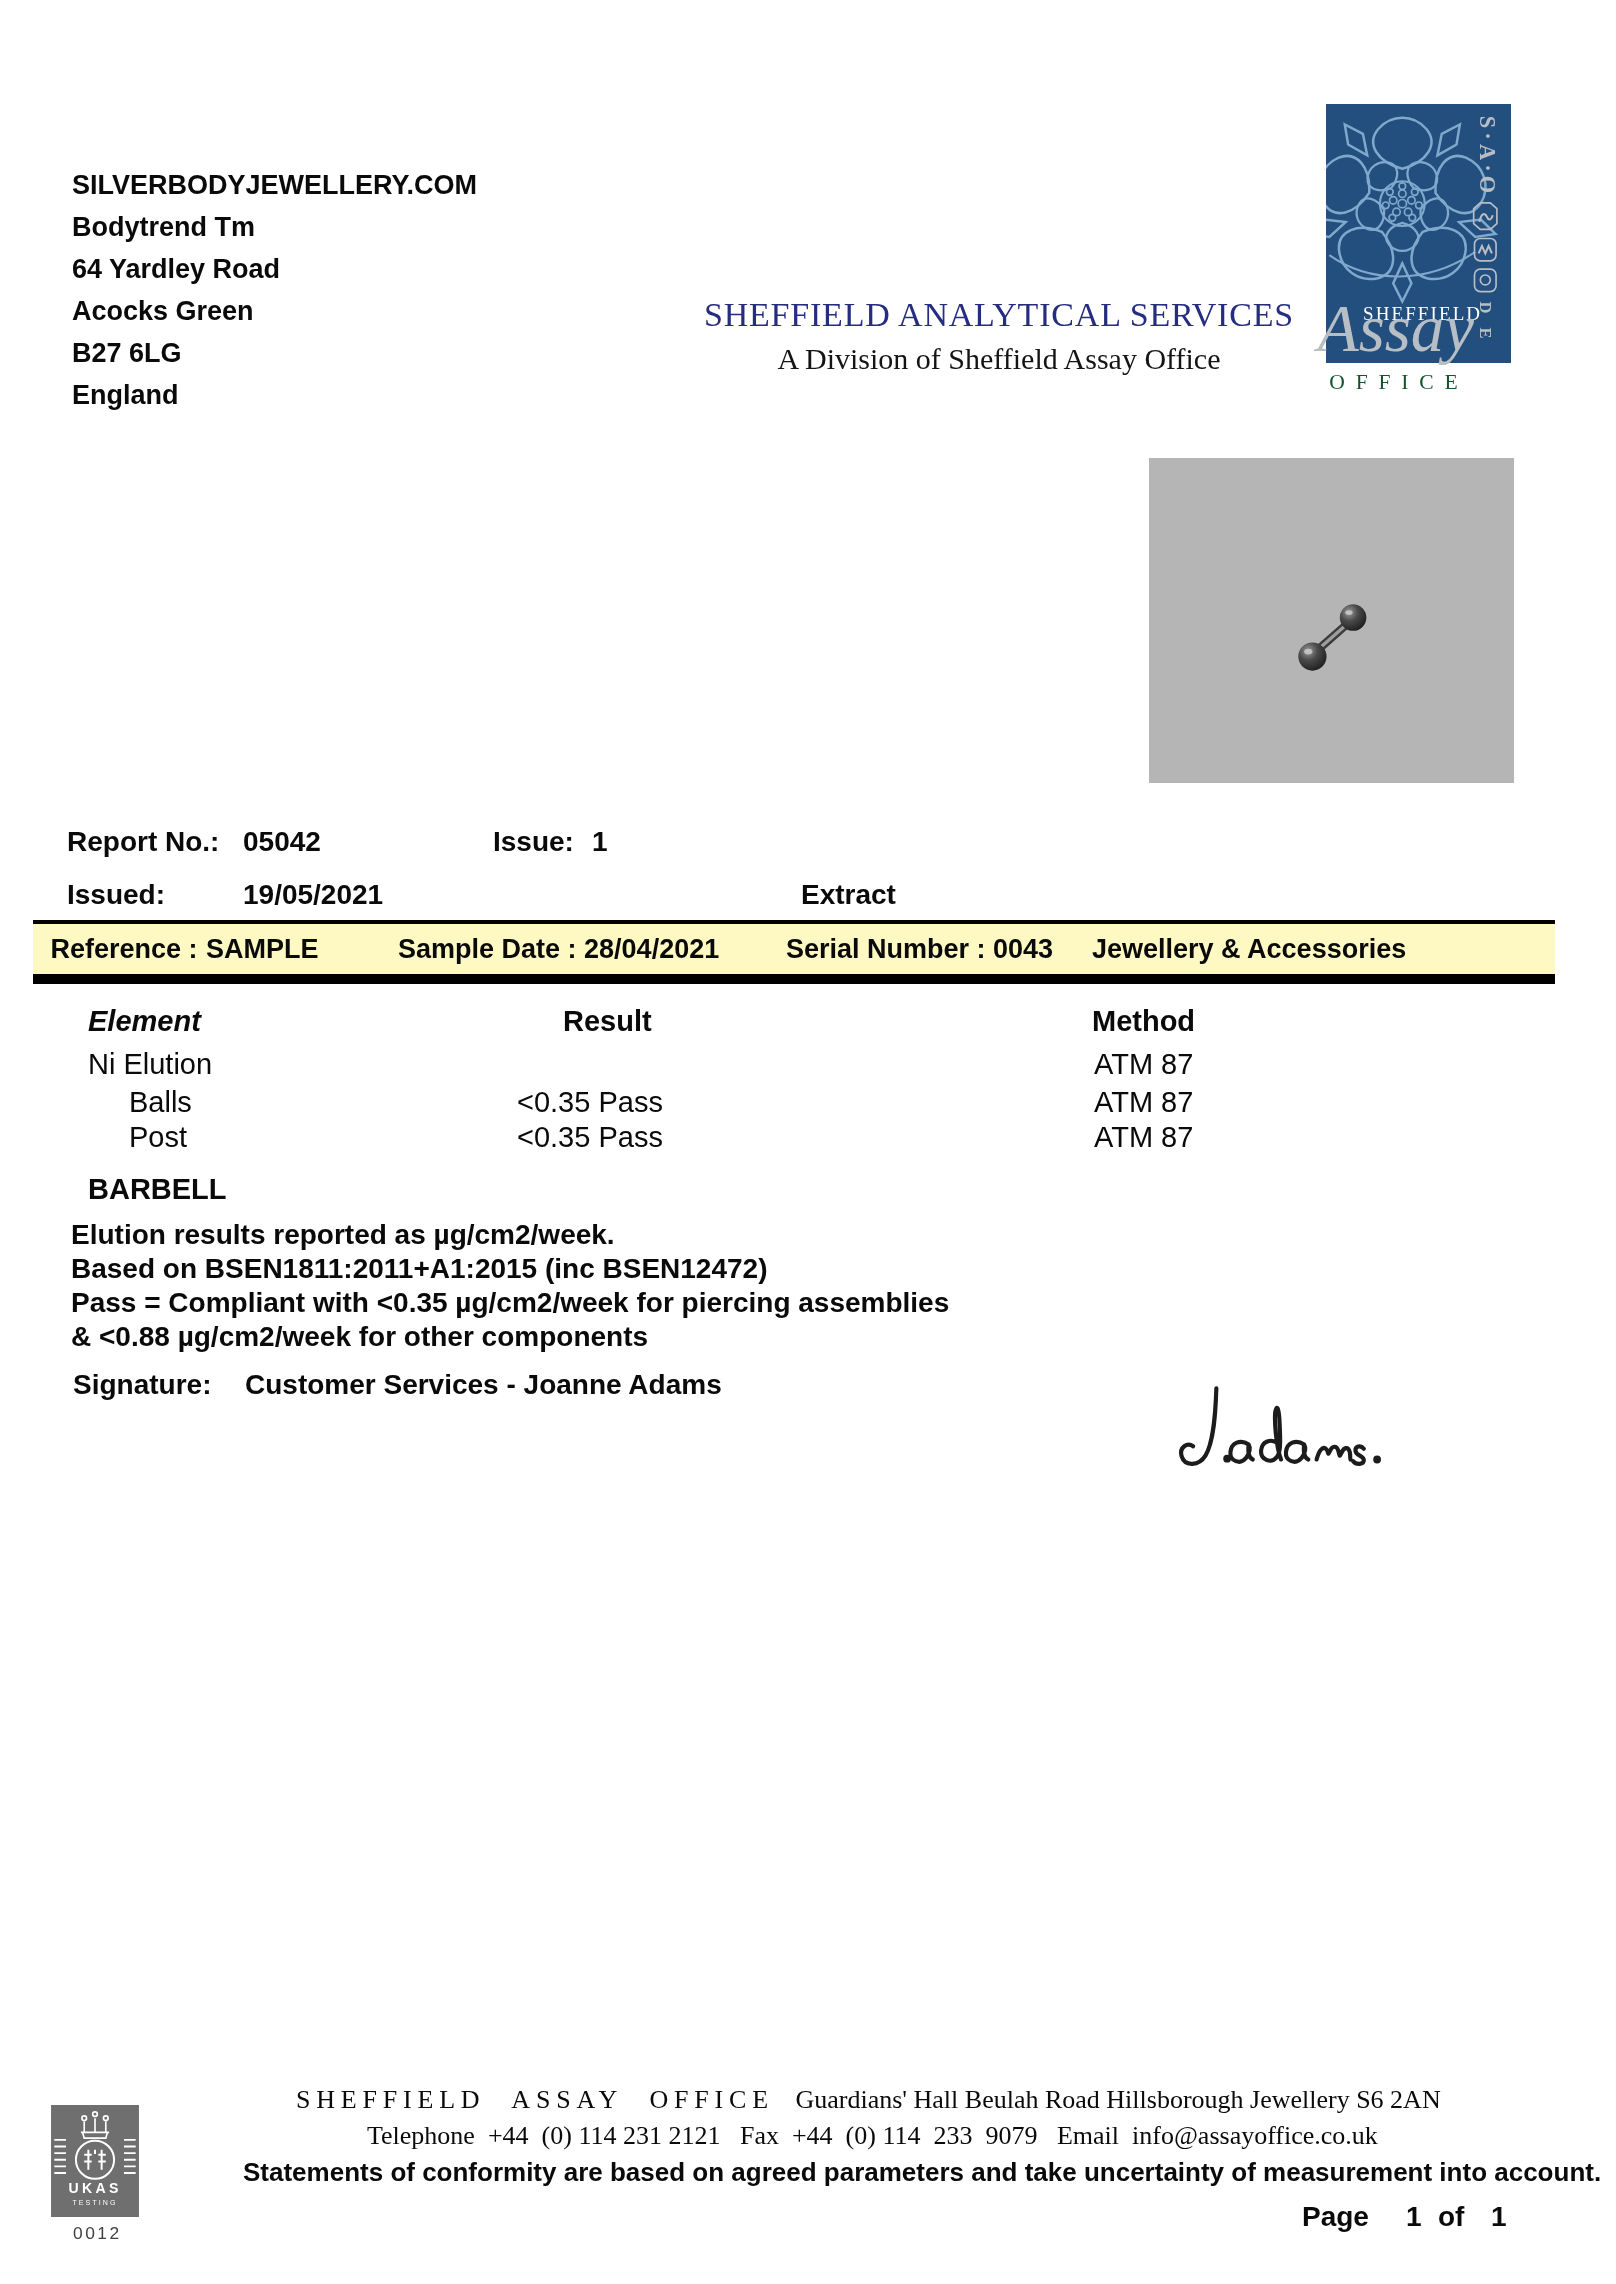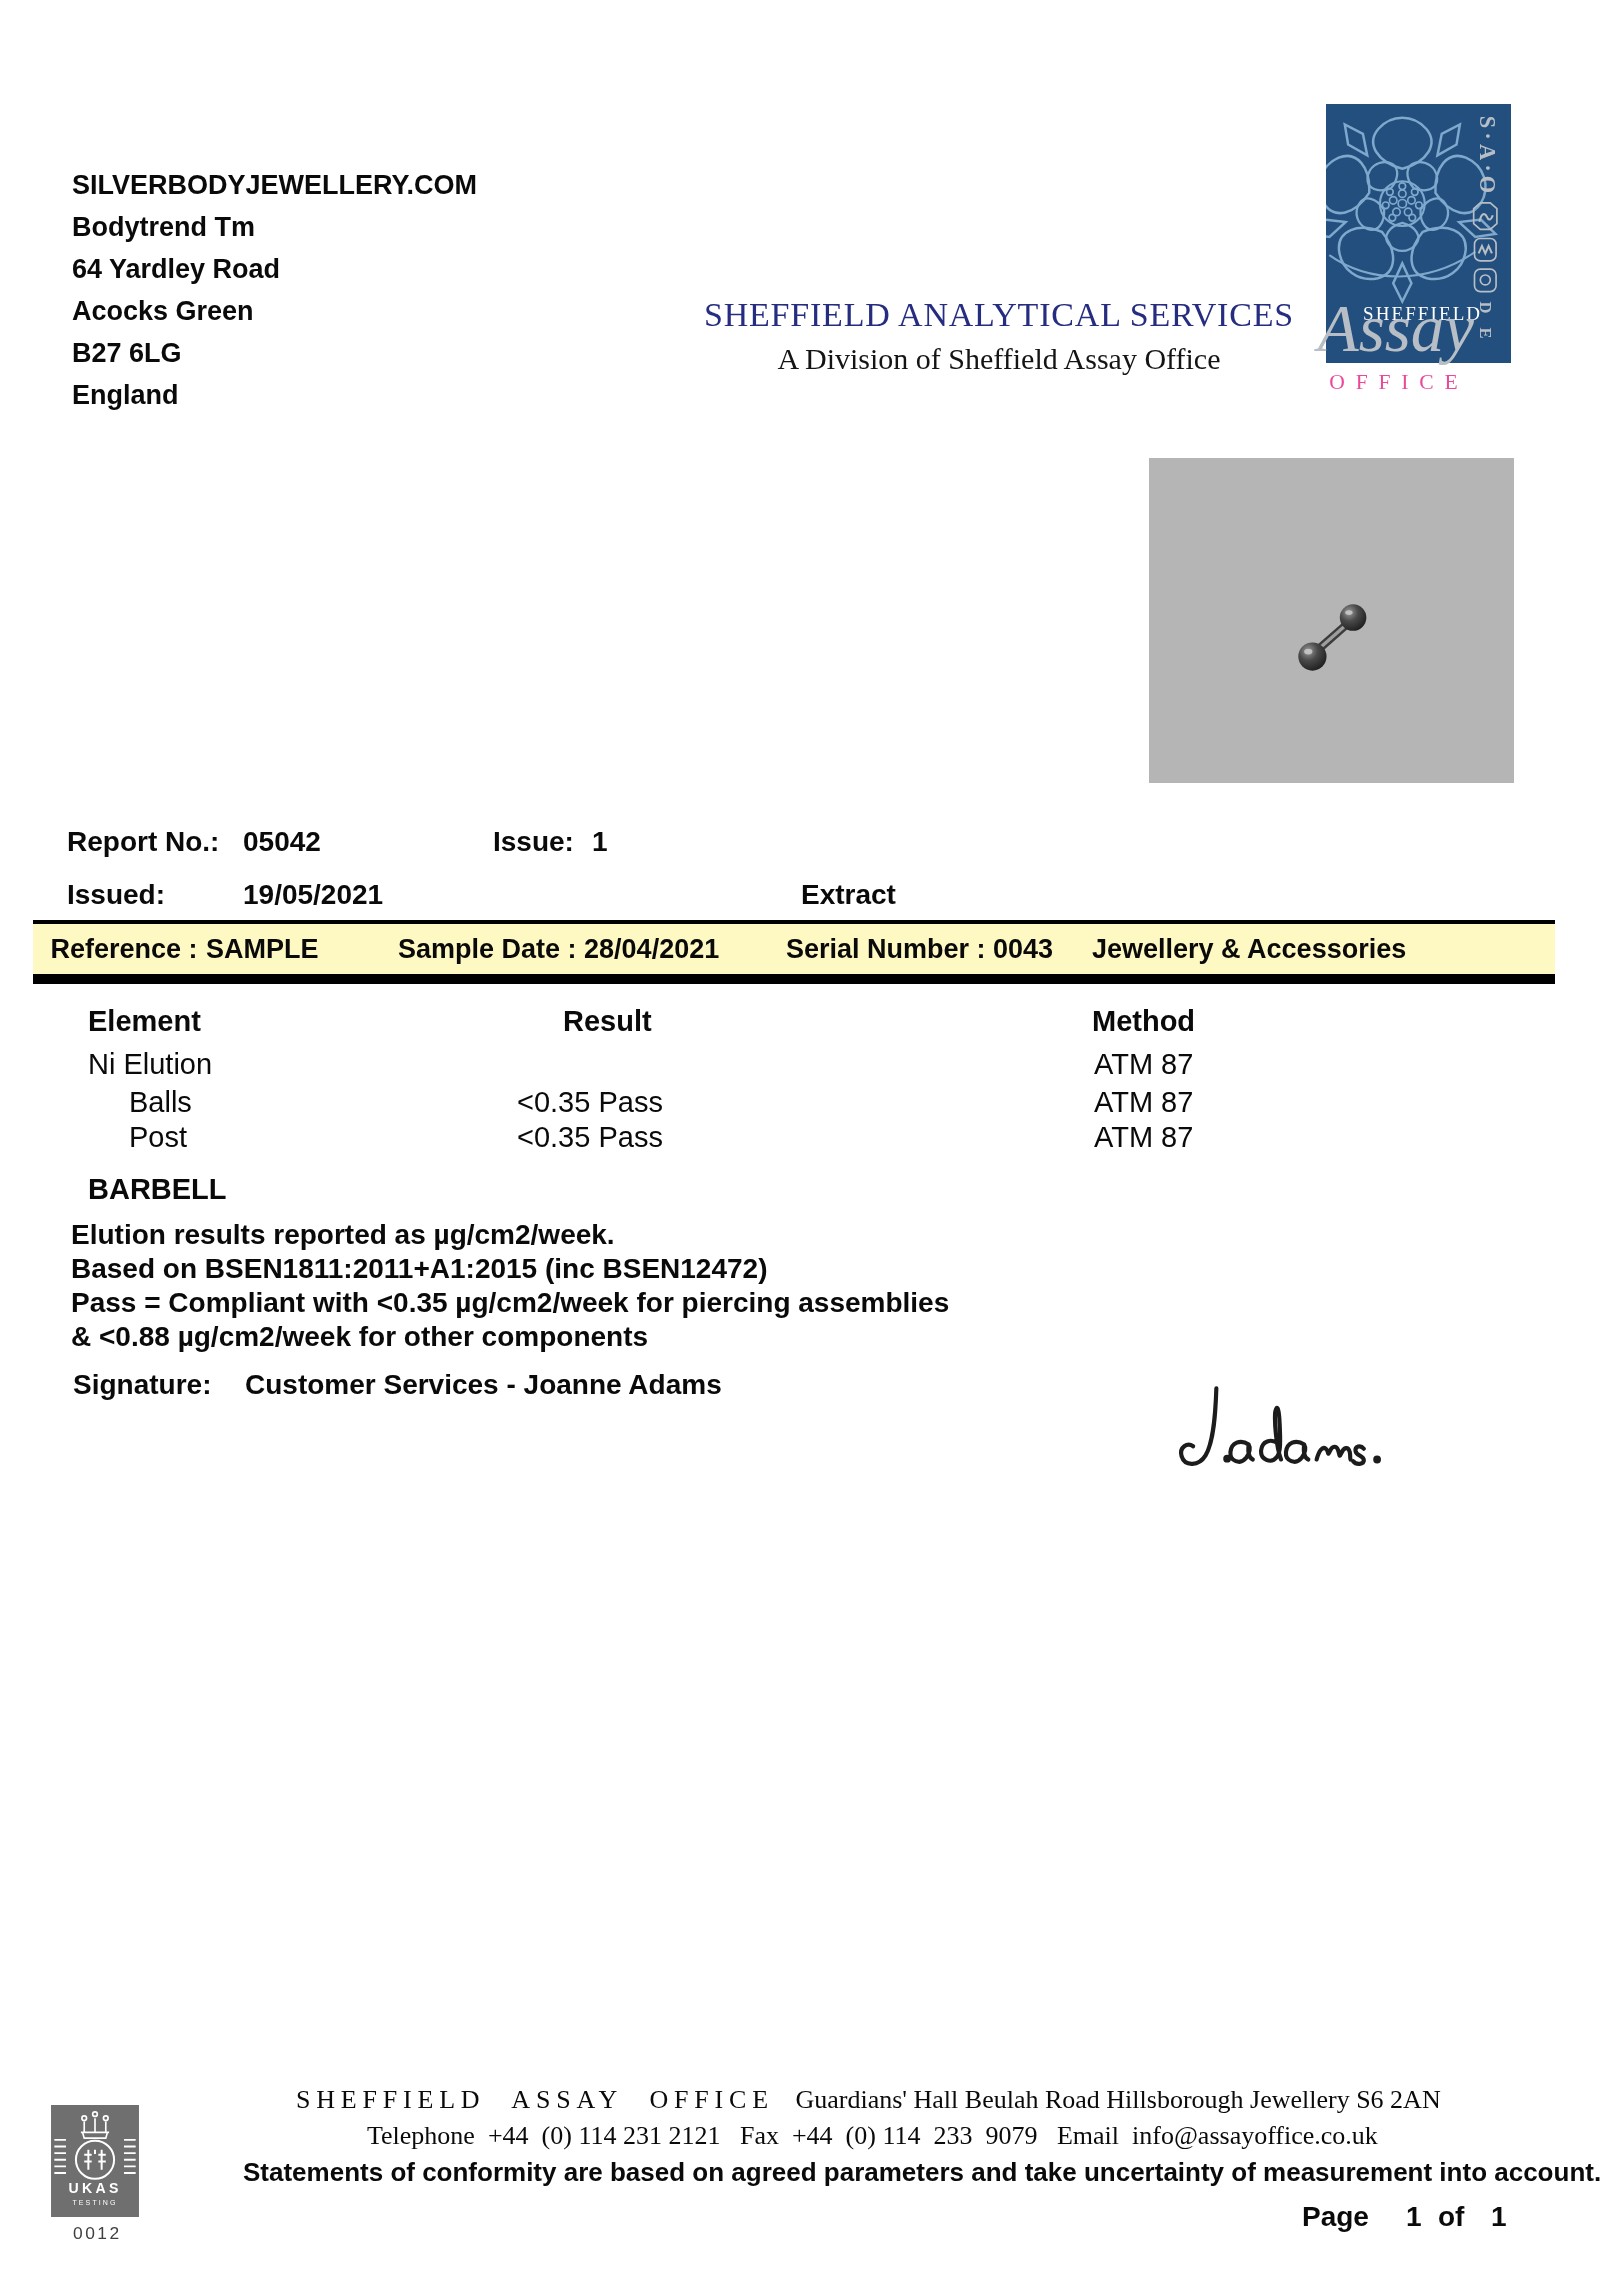--- a/index.html
+++ b/index.html
@@ -17,21 +17,21 @@
   .org-title{font-family:"Liberation Serif",serif;font-size:34px;color:#262d80;letter-spacing:0.8px;white-space:nowrap;}
   .org-sub{font-family:"Liberation Serif",serif;font-size:30px;color:#141414;margin-top:8.3px;white-space:nowrap;}
 
   
   .logo{left:1326px;top:104px;width:185px;height:307px;}
   .logo-box{position:absolute;left:0;top:0;width:185px;height:259px;background:#234f7e;overflow:hidden;}
   .logo-sheffield{position:absolute;left:37px;top:199px;color:#ffffff;font-family:"Liberation Serif",serif;
                   font-size:19px;letter-spacing:2.1px;z-index:2;white-space:nowrap;}
   .logo-assay{position:absolute;left:-8.3px;top:191px;color:#b7bec5;font-family:"Liberation Serif",serif;
               font-style:italic;font-size:67px;z-index:3;line-height:1;white-space:nowrap;}
-  .logo-office{position:absolute;left:3.3px;top:266px;color:#ec4899;font-family:"Liberation Serif",serif;
+  .logo-office{position:absolute;left:3.3px;top:266px;color:#14532d;font-family:"Liberation Serif",serif;
                font-size:21.6px;letter-spacing:10.8px;z-index:1;white-space:nowrap;}
 
   
   .photo{left:1149px;top:458px;width:365px;height:325px;background:#b5b5b5;}
 
   
   .meta{font-size:28px;font-weight:bold;white-space:nowrap;}
 
   
   .refbar{left:33px;top:920px;width:1522px;height:50px;background:#fef9c3;
@@ -186,21 +186,21 @@
   <span class="abs meta" style="left:801px;top:879px;">Extract</span>
 
   <div class="abs refbar">
     <span style="left:17.4px;">Reference :</span>
     <span style="left:173px;">SAMPLE</span>
     <span style="left:365px;">Sample Date : 28/04/2021</span>
     <span style="left:753px;">Serial Number : 0043</span>
     <span style="left:1059px;">Jewellery &amp; Accessories</span>
   </div>
 
-  <span class="abs cell hdr" style="left:88px;top:1005px;">Element</span>
+  <span class="abs cell hdr" style="left:88px;top:1005px;font-style:italic;">Element</span>
   <span class="abs cell hdr" style="left:563px;top:1005px;">Result</span>
   <span class="abs cell hdr" style="left:1092px;top:1005px;">Method</span>
 
   <span class="abs cell" style="left:88px;top:1048px;">Ni Elution</span>
   <span class="abs cell" style="left:1094px;top:1048px;">ATM 87</span>
 
   <span class="abs cell" style="left:129px;top:1086px;">Balls</span>
   <span class="abs cell" style="left:517px;top:1086px;">&lt;0.35 Pass</span>
   <span class="abs cell" style="left:1094px;top:1086px;">ATM 87</span>
 

